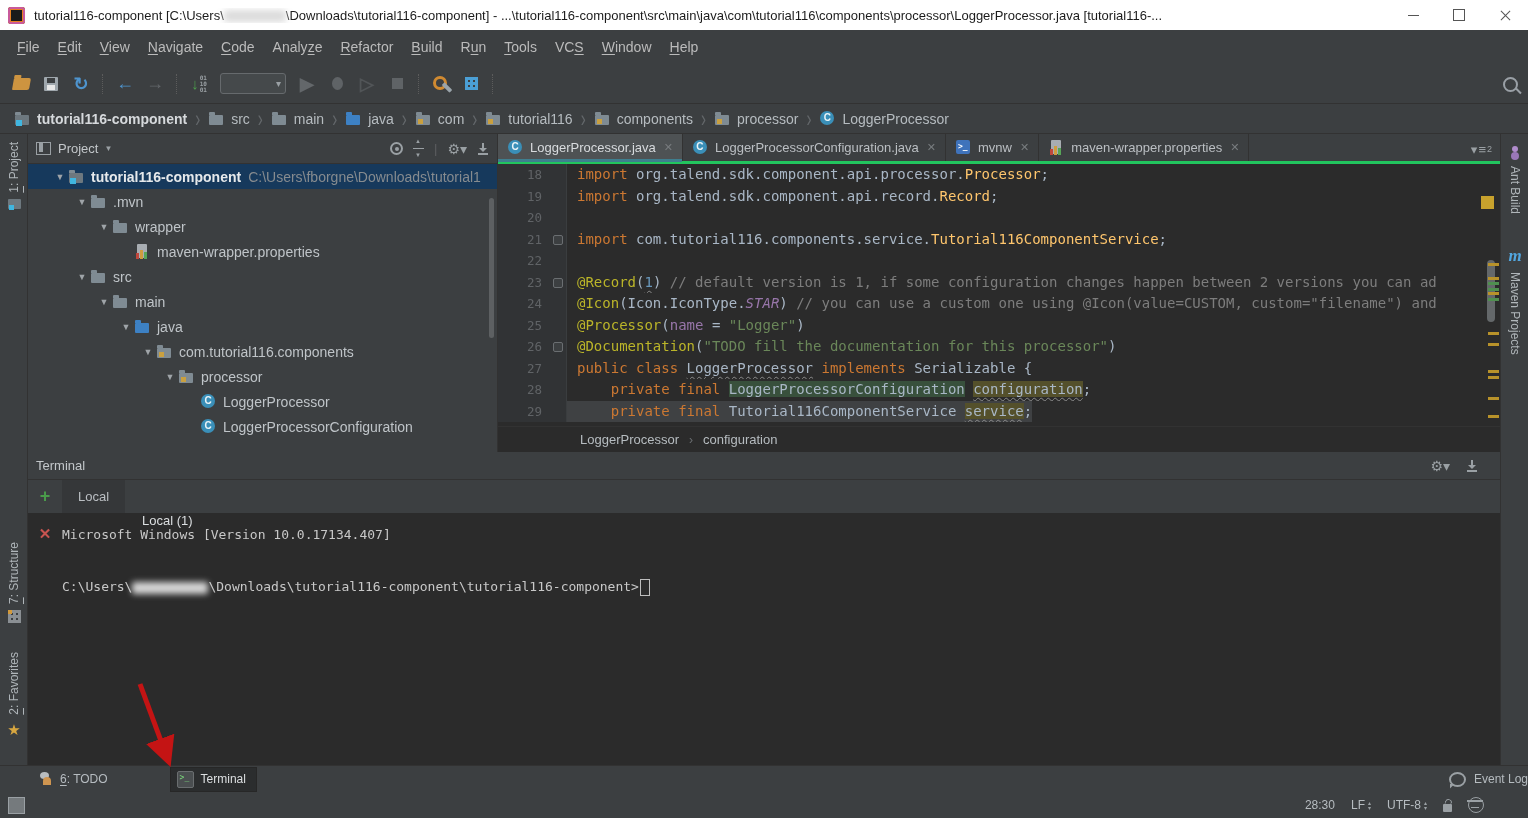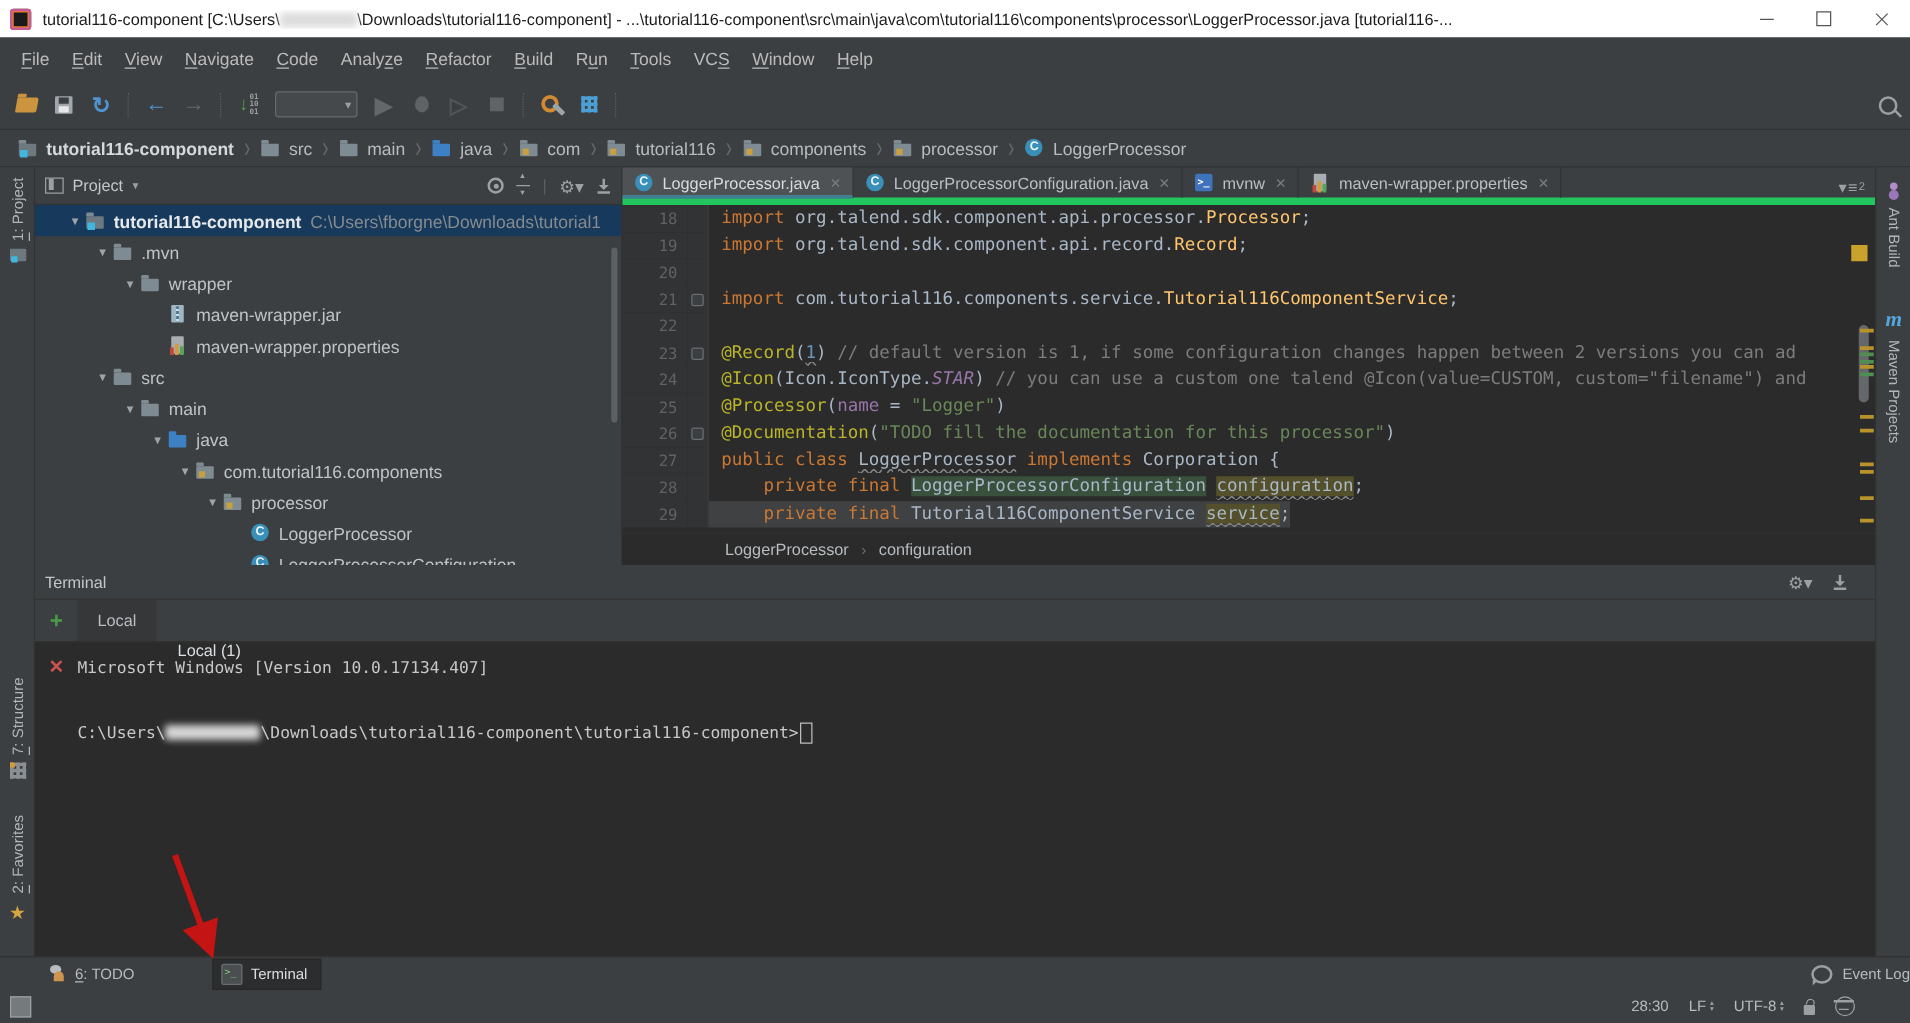--- a/index.html
+++ b/index.html
@@ -110,21 +110,21 @@
   .tree-row{height:25px;display:flex;align-items:center;white-space:nowrap;}
   .tree-row.selected{background:#16395c;}
   .tree-arrow{width:16px;text-align:center;font-size:9px;color:#9fa4a8;flex:none;}
   .tree-label{margin-left:6px;}
   .tree-label.bold{font-weight:bold;color:#e6e9eb;}
   .tree-sub{color:#868b8f;margin-left:7px;}
   #proj-vscroll{position:absolute;right:3px;top:34px;width:5px;height:140px;background:#5d6062;border-radius:3px;}
 
   
   #editor{left:498px;top:134px;width:1002px;height:318px;background:#2b2b2b;box-sizing:border-box;}
-  #tabbar{height:30px;background:#3c3f41;display:flex;align-items:stretch;border-bottom:6px solid #22c55e;box-sizing:border-box;position:relative;}
+  #tabbar{height:30px;background:#3c3f41;display:flex;align-items:stretch;border-bottom:3px solid #22c55e;box-sizing:border-box;position:relative;}
   .etab{display:flex;align-items:center;gap:6px;padding:0 9px;font-size:13px;color:#bbbfc3;border-right:1px solid #323232;position:relative;}
   .etab.active{background:#4e5254;color:#d8dbde;}
   .etab.active::after{content:"";position:absolute;left:0;right:0;bottom:-1px;height:3px;background:#3f7f8f;}
   .etab .close{color:#787c7f;font-size:11px;margin-left:2px;}
   #tab-overflow{position:absolute;right:8px;top:0;height:30px;display:flex;align-items:center;color:#9aa0a4;font-size:13px;gap:1px;}
   #tab-overflow sup{font-size:9px;}
   #code{position:relative;height:262px;overflow:hidden;font-family:"DejaVu Sans Mono",monospace;font-size:14px;}
   .code-line{display:flex;height:21.5px;line-height:21.5px;white-space:pre;}
   .lnum{width:44px;flex:none;text-align:right;padding-right:8px;color:#606366;background:#313335;font-size:12.5px;}
   .fold{width:16px;flex:none;background:#313335;border-right:1px solid #3a3d3f;position:relative;}
@@ -388,26 +388,20 @@
       </div>
       <div class="tree-row">
         <span style="width: 68px; flex: 0 0 auto;"></span>
         <span class="tree-arrow">▼</span>
         <span class="icn icn-folder"></span>
         <span class="tree-label">wrapper</span>
       </div>
       <div class="tree-row">
         <span style="width: 90px; flex: 0 0 auto;"></span>
         <span class="tree-arrow"></span>
-        <span class="icn icn-jar"></span>
-        <span class="tree-label">maven-wrapper.jar</span>
-      </div>
-      <div class="tree-row">
-        <span style="width: 90px; flex: 0 0 auto;"></span>
-        <span class="tree-arrow"></span>
         <span class="icn icn-props">
           <span class="b1"></span>
           <span class="b2"></span>
           <span class="b3"></span>
         </span>
         <span class="tree-label">maven-wrapper.properties</span>
       </div>
       <div class="tree-row">
         <span style="width: 46px; flex: 0 0 auto;"></span>
         <span class="tree-arrow">▼</span>
@@ -492,24 +486,24 @@
   </div>
   <div id="code">
     <div id="err-square"></div>
     <div id="ed-scroll"></div>
   <div class="code-line"><span class="lnum">18</span><span class="fold"></span><span class="ltext"><span class="tk-kw">import </span><span class="tk-def">org.talend.sdk.component.api.processor.</span><span class="tk-cls">Processor</span><span class="tk-def">;</span></span></div>
       <div class="code-line"><span class="lnum">19</span><span class="fold"></span><span class="ltext"><span class="tk-kw">import </span><span class="tk-def">org.talend.sdk.component.api.record.</span><span class="tk-cls">Record</span><span class="tk-def">;</span></span></div>
       <div class="code-line"><span class="lnum">20</span><span class="fold"></span><span class="ltext"></span></div>
       <div class="code-line"><span class="lnum">21</span><span class="fold m"></span><span class="ltext"><span class="tk-kw">import </span><span class="tk-def">com.tutorial116.components.service.</span><span class="tk-cls">Tutorial116ComponentService</span><span class="tk-def">;</span></span></div>
       <div class="code-line"><span class="lnum">22</span><span class="fold"></span><span class="ltext"></span></div>
       <div class="code-line"><span class="lnum">23</span><span class="fold m"></span><span class="ltext"><span class="tk-ann">@Record</span><span class="tk-def">(</span><span class="tk-num tk-wavy">1</span><span class="tk-def">) </span><span class="tk-cmt">// default version is 1, if some configuration changes happen between 2 versions you can ad</span></span></div>
-      <div class="code-line"><span class="lnum">24</span><span class="fold"></span><span class="ltext"><span class="tk-ann">@Icon</span><span class="tk-def">(Icon.IconType.</span><span class="tk-sf">STAR</span><span class="tk-def">) </span><span class="tk-cmt">// you can use a custom one talend @Icon(value=CUSTOM, custom="filename") and</span></span></div>
+      <div class="code-line"><span class="lnum">24</span><span class="fold"></span><span class="ltext"><span class="tk-ann">@Icon</span><span class="tk-def">(Icon.IconType.</span><span class="tk-sf">STAR</span><span class="tk-def">) </span><span class="tk-cmt">// you can use a custom one using @Icon(value=CUSTOM, custom="filename") and</span></span></div>
       <div class="code-line"><span class="lnum">25</span><span class="fold"></span><span class="ltext"><span class="tk-ann">@Processor</span><span class="tk-def">(</span><span class="tk-fld">name</span><span class="tk-def"> = </span><span class="tk-str">"Logger"</span><span class="tk-def">)</span></span></div>
       <div class="code-line"><span class="lnum">26</span><span class="fold m"></span><span class="ltext"><span class="tk-ann">@Documentation</span><span class="tk-def">(</span><span class="tk-str">"TODO fill the documentation for this processor"</span><span class="tk-def">)</span></span></div>
-      <div class="code-line"><span class="lnum">27</span><span class="fold"></span><span class="ltext"><span class="tk-kw">public class </span><span class="tk-def tk-wavy">LoggerProcessor</span><span class="tk-def"> </span><span class="tk-kw">implements </span><span class="tk-def">Corporation {</span></span></div>
+      <div class="code-line"><span class="lnum">27</span><span class="fold"></span><span class="ltext"><span class="tk-kw">public class </span><span class="tk-def tk-wavy">LoggerProcessor</span><span class="tk-def"> </span><span class="tk-kw">implements </span><span class="tk-def">Serializable {</span></span></div>
       <div class="code-line"><span class="lnum">28</span><span class="fold"></span><span class="ltext"><span class="tk-def">    </span><span class="tk-kw">private final </span><span class="tk-def tk-hlg">LoggerProcessorConfiguration</span><span class="tk-def"> </span><span class="tk-def tk-hly tk-wavy">configuration</span><span class="tk-def">;</span></span></div>
       <div class="code-line band"><span class="lnum">29</span><span class="fold"></span><span class="ltext"><span class="tk-def">    </span><span class="tk-kw">private final </span><span class="tk-def">Tutorial116ComponentService </span><span class="tk-def tk-hly tk-wavy">service</span><span class="tk-def">;</span></span></div>
       <div class="stripe-mark" style="top: 99px;"></div>
       <div class="stripe-mark" style="top: 113px;"></div>
       <div class="stripe-mark" style="top: 128px;"></div>
       <div class="stripe-mark green" style="top: 118px;"></div>
       <div class="stripe-mark green" style="top: 124px;"></div>
       <div class="stripe-mark green" style="top: 134px;"></div>
       <div class="stripe-mark" style="top: 168px;"></div>
       <div class="stripe-mark" style="top: 179px;"></div>

